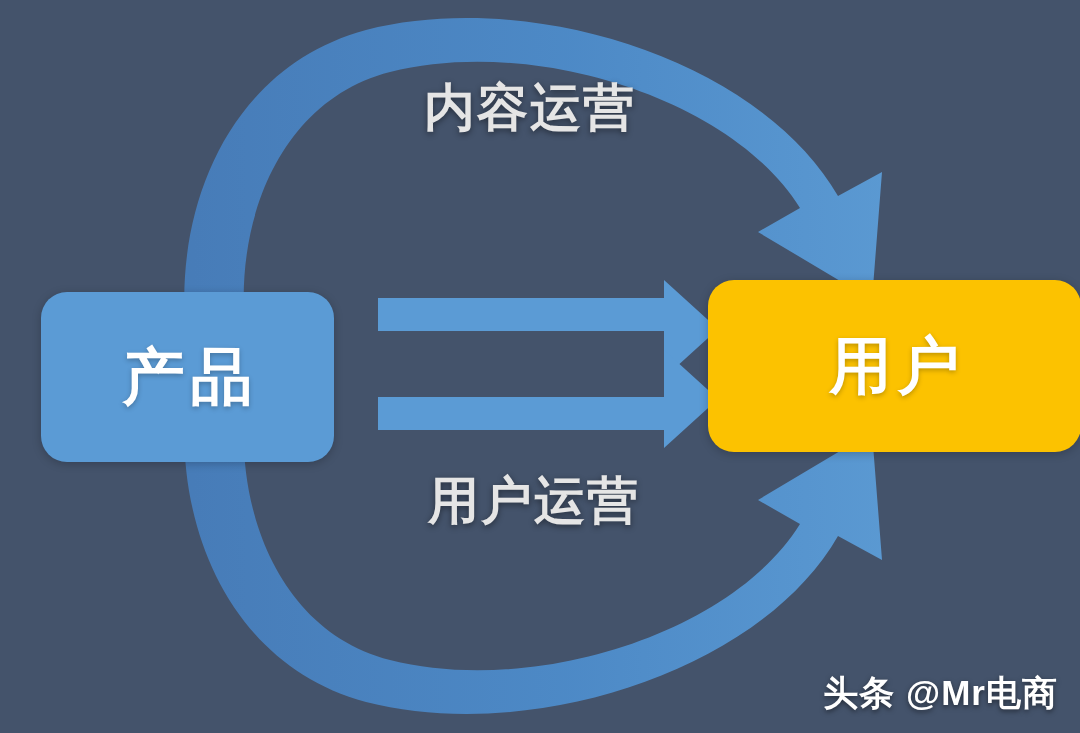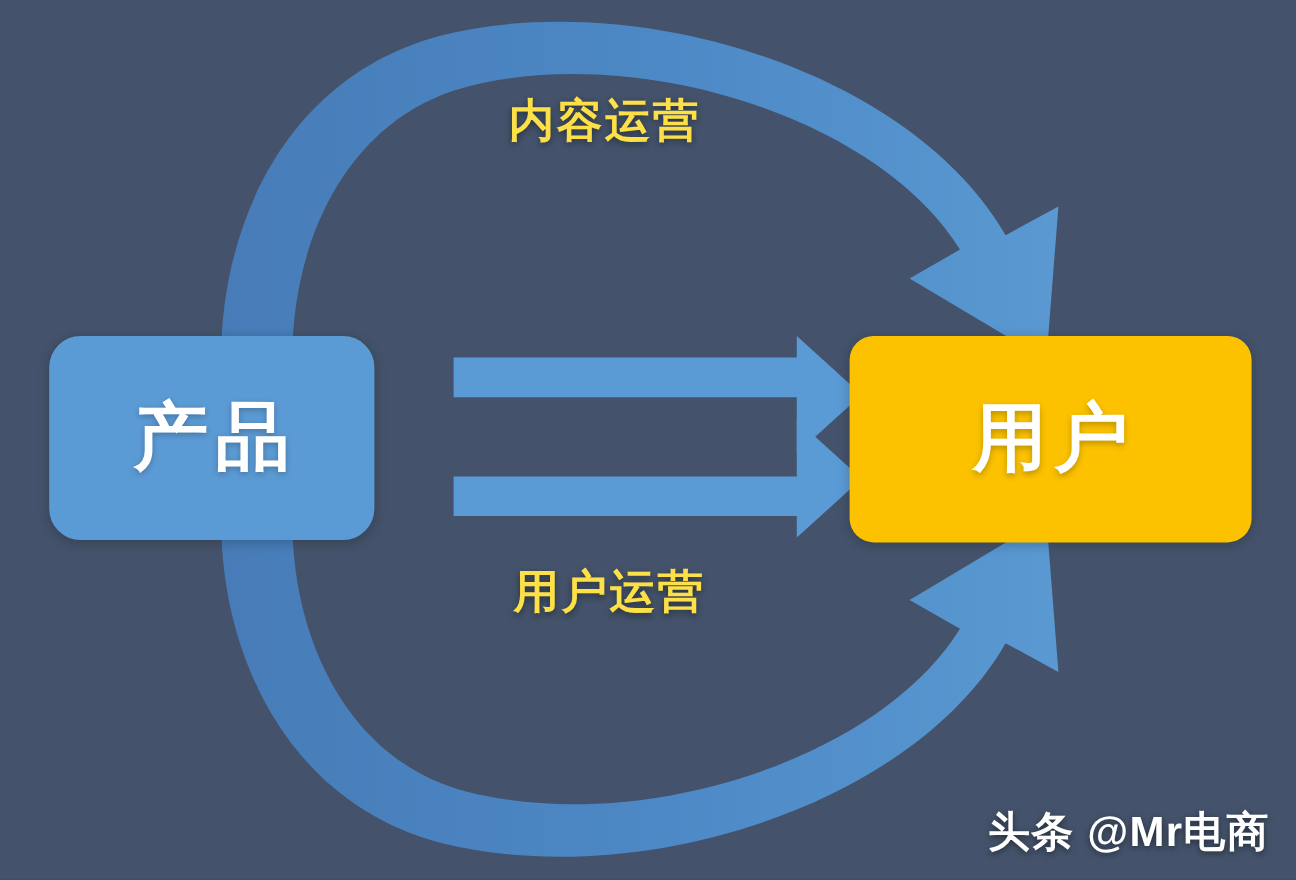--- a/index.html
+++ b/index.html
@@ -36,39 +36,38 @@
     color: #ffffff;
     font-size: 62px;
     font-weight: 700;
     letter-spacing: 6px;
     text-indent: 6px;
     line-height: 1;
     text-shadow: 0 2px 5px rgba(0,0,0,0.25);
   }
   #node-product {
     left: 41px;
-    top: 280px;
-    width: 271px;
+    top: 292px;
+    width: 293px;
     height: 170px;
     background: #5b9bd5;
   }
   #node-user {
     left: 708px;
     top: 280px;
-    width: 335px;
+    width: 373px;
     height: 172px;
     background: #fcc200;
-    border-radius: 20px;
   }
 
   
   .flow-label {
     position: absolute;
-    color: #fde047;
-    font-size: 38px;
+    color: #e5e5e5;
+    font-size: 51px;
     font-weight: 700;
     letter-spacing: 2px;
     white-space: nowrap;
     text-shadow: 0 2px 6px rgba(0,0,0,0.45);
     line-height: 1;
   }
   #flow-label-0 { left: 424px; top: 82px; }
   #flow-label-1 { left: 424px; top: 228px; }
   #flow-label-2 { left: 428px; top: 452px; margin-top: 23px; }
   #flow-label-3 { left: 424px; top: 613px; }

